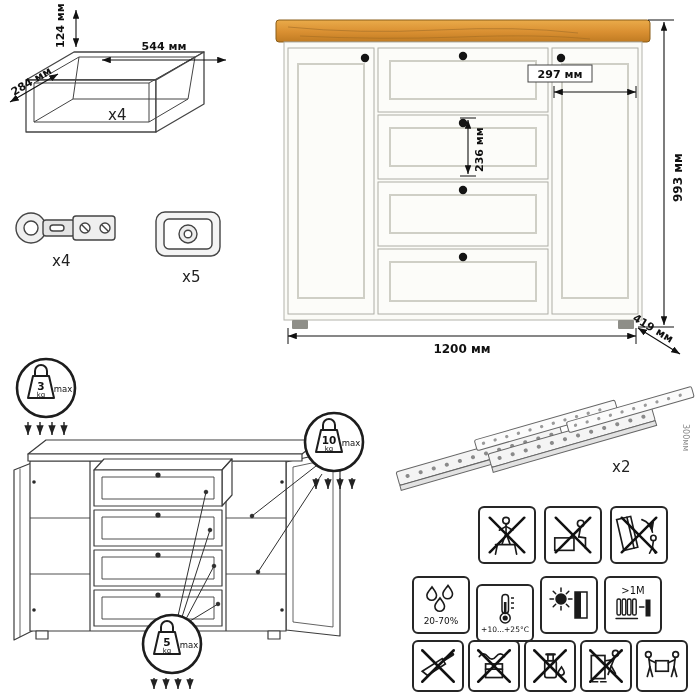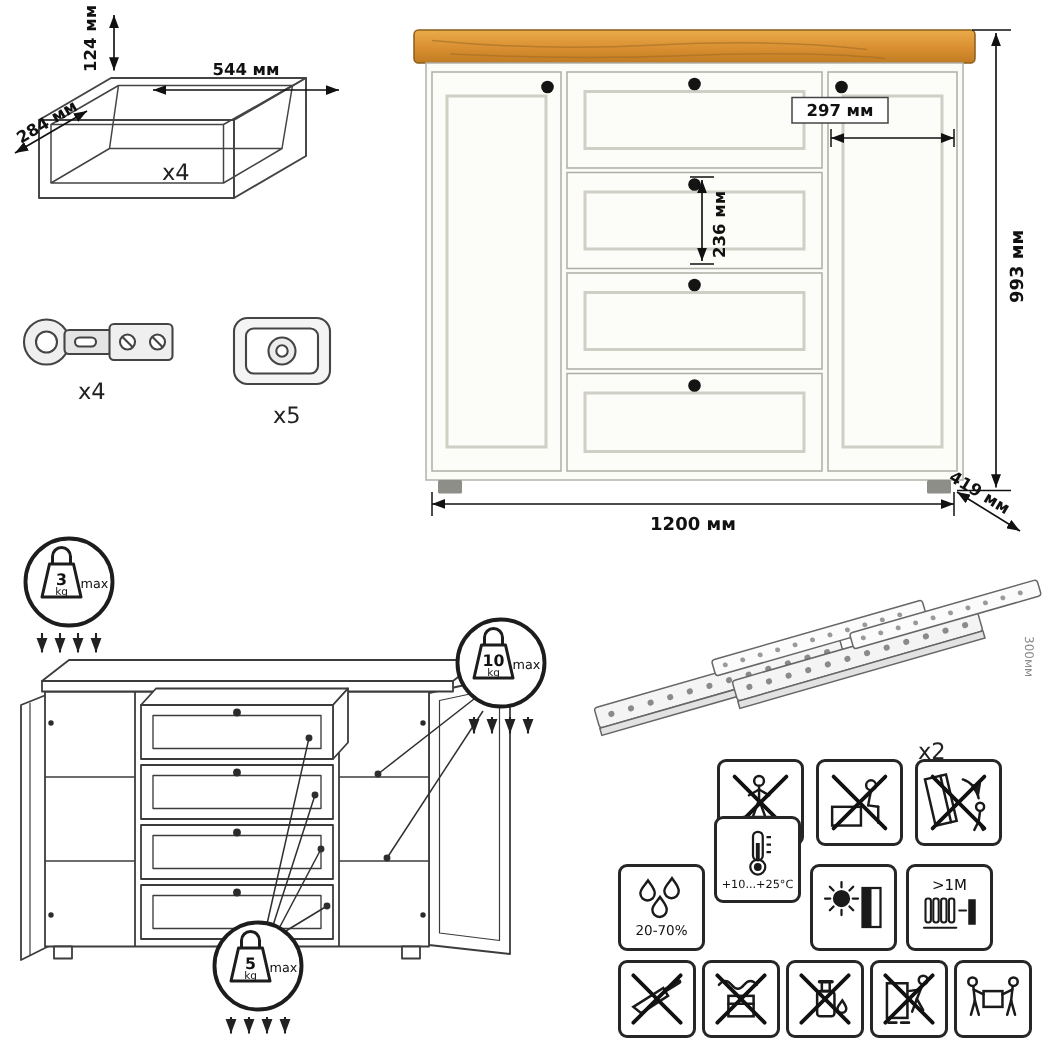--- a/index.html
+++ b/index.html
@@ -264,21 +264,21 @@
       <line x1="92" y1="-3.5" x2="224" y2="-3.5" stroke="#9a9a9a" stroke-width="3.2" stroke-linecap="round" stroke-dasharray="0.1,12"></line>
     </g>
     <g transform="translate(96,102) rotate(-16)">
       <rect x="0" y="0" width="170" height="14" rx="2" fill="#f4f4f4" stroke="#666"></rect>
       <rect x="0" y="14" width="170" height="5" fill="#e2e2e2" stroke="#666"></rect>
       <line x1="10" y1="7" x2="162" y2="7" stroke="#8a8a8a" stroke-width="4" stroke-linecap="round" stroke-dasharray="0.1,13.5"></line>
       <rect x="84" y="-9" width="130" height="11" rx="2" fill="#fbfbfb" stroke="#666"></rect>
       <line x1="92" y1="-3.5" x2="208" y2="-3.5" stroke="#9a9a9a" stroke-width="3.2" stroke-linecap="round" stroke-dasharray="0.1,12"></line>
     </g>
   </svg>
-  <div class="qty" style="left:612px;top:492px">x2</div>
+  <div class="qty" style="left:612px;top:458px">x2</div>
   <div class="abs rot90" style="left:690px;top:424px;font-size:8px;color:#8a8a8a">300мм</div>
 
   <div class="icon-box" style="left:478px;top:506px;width:58px;height:58px">
     <svg width="48" height="48" viewBox="0 0 50 50">
       <g stroke="#1a1a1a" stroke-width="1.7" fill="none" stroke-linecap="round">
         <line x1="13" y1="35" x2="35" y2="35"></line>
         <line x1="15" y1="35" x2="13" y2="45"></line>
         <line x1="33" y1="35" x2="35" y2="45"></line>
         <circle cx="24" cy="10" r="3.4"></circle>
         <line x1="24" y1="13.5" x2="24" y2="23"></line>
@@ -340,21 +340,21 @@
     <svg width="40" height="32" viewBox="0 0 40 32">
       <g stroke="#1a1a1a" stroke-width="1.6" fill="none">
         <path d="M11,3 C13,6 15.5,8.5 15.5,11.5 A4.8,4.8 0 1 1 5.9,11.5 C5.9,8.5 9,6 11,3 Z"></path>
         <path d="M27,1.5 C29,4.5 31.5,7 31.5,10 A4.8,4.8 0 1 1 21.9,10 C21.9,7 25,4.5 27,1.5 Z"></path>
         <path d="M19,14 C21,17 23.5,19.5 23.5,22.5 A4.8,4.8 0 1 1 13.9,22.5 C13.9,19.5 17,17 19,14 Z"></path>
       </g>
     </svg>
     <div class="icon-label">20-70%</div>
   </div>
 
-  <div class="icon-box" style="left:476px;top:544px;width:58px;height:58px">
+  <div class="icon-box" style="left:476px;top:584px;width:58px;height:58px">
     <svg width="40" height="32" viewBox="0 0 40 32">
       <g stroke="#1a1a1a" stroke-width="1.5" fill="none">
         <rect x="17" y="1.5" width="6.5" height="19" rx="3.2"></rect>
         <circle cx="20.2" cy="25" r="5"></circle>
         <line x1="20.2" y1="9" x2="20.2" y2="21" stroke-width="2.6"></line>
         <line x1="26" y1="5" x2="29" y2="5"></line>
         <line x1="26" y1="10" x2="29" y2="10"></line>
         <line x1="26" y1="15" x2="29" y2="15"></line>
       </g>
       <circle cx="20.2" cy="25" r="2.6" fill="#1a1a1a"></circle>

